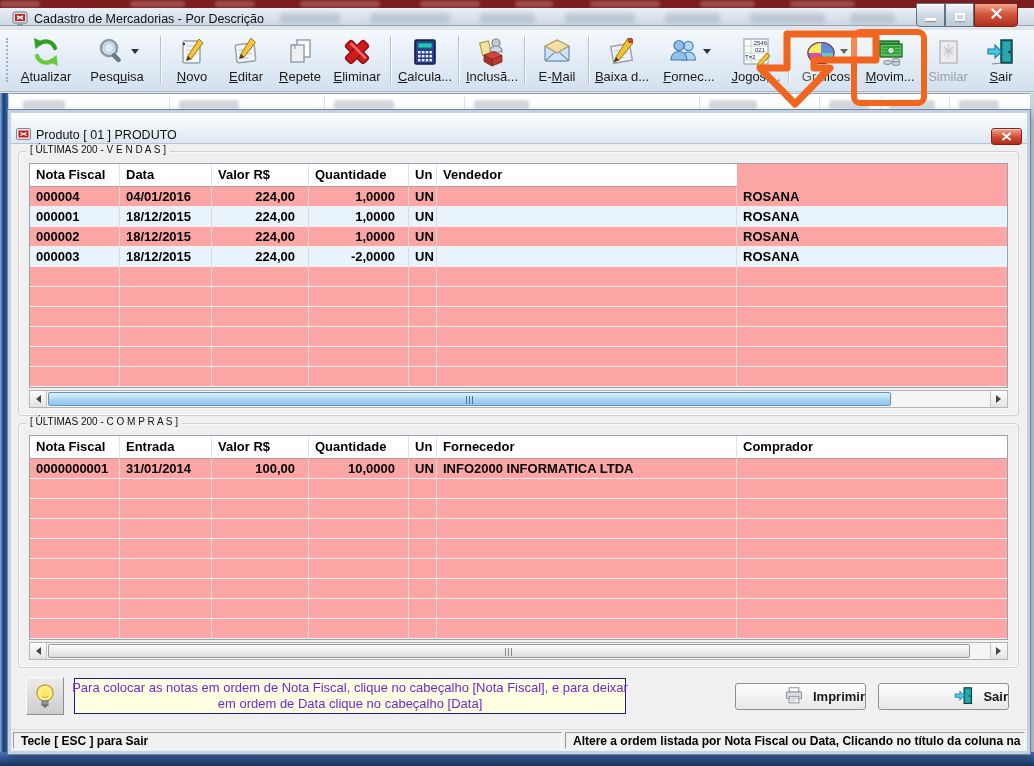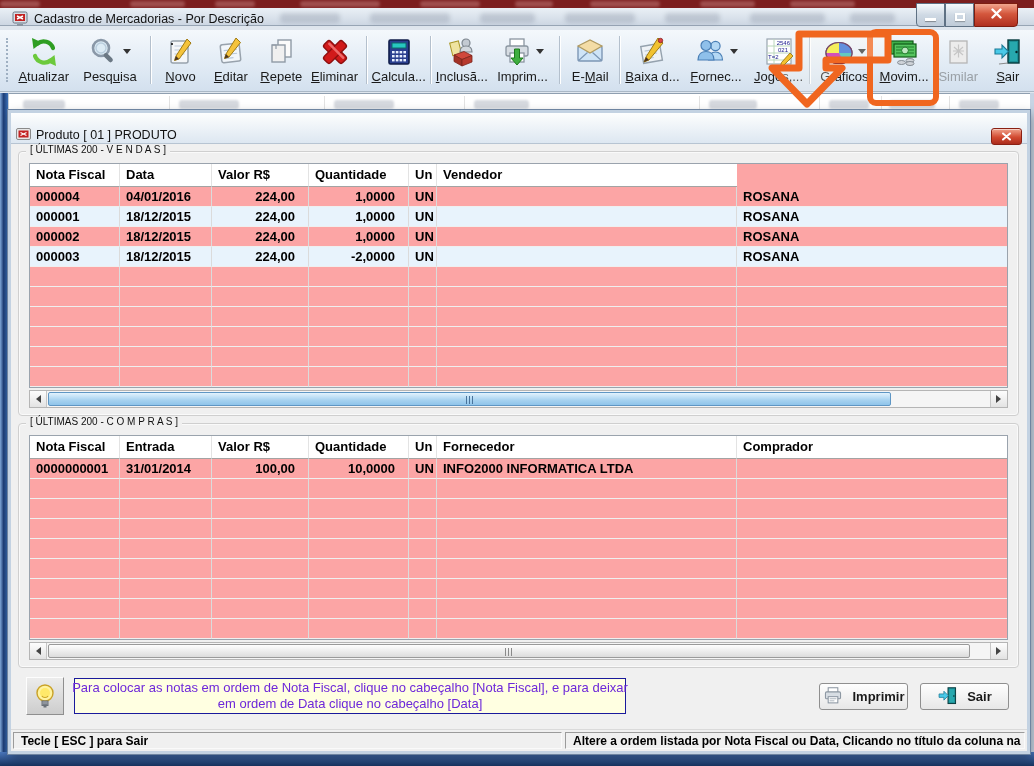--- a/index.html
+++ b/index.html
@@ -147,23 +147,23 @@
     border:1px solid; border-color:#fdfdfd #8f8f8f #8f8f8f #fdfdfd;
     display:flex; align-items:center; justify-content:center;
   }
   #hintbox {
     margin-left:10px; width:552px; height:36px; flex:none;
     background:#ffffe1; border:1px solid #1a1a9c;
     display:flex; flex-direction:column; align-items:center; justify-content:center;
   }
   .hintline { font-size:13px; font-weight:normal; color:#6d28d9; line-height:16px; white-space:nowrap; }
   .pbtn {
-    width:89px; height:27px; border:1px solid #8f8f8f; border-radius:3px;
+    width:131px; height:27px; border:1px solid #8f8f8f; border-radius:3px;
     background:linear-gradient(#fefefe,#e7e7e7);
-    display:flex; align-items:center; justify-content:center; gap:8px;
+    display:flex; align-items:center; justify-content:flex-end; gap:8px;
     font-size:13px; font-weight:bold; color:#1a1a1a;
   }
   #imprimir-btn { margin-left:auto; }
   #sair-btn { margin-left:12px; margin-right:4px; }
 
   
   #pstatus { flex:none; height:22px; display:flex; gap:3px; padding:2px 2px 2px 2px; border-top:1px solid #dadada; background:#f0f0f0; }
   .spanel {
     border:1px solid; border-color:#9b9b9b #fafafa #fafafa #9b9b9b;
     font-size:12px; font-weight:bold; color:#000; line-height:16px; padding:0 7px;
@@ -334,32 +334,20 @@
       <circle cx="20" cy="7" r="4" fill="#c3cad2" stroke="#7c858e" stroke-width="1.2"></circle>
       <path d="M14 16 C14 11.5 17 10 20 10 C23 10 26 11.5 26 16 Z" fill="#d2d8de" stroke="#7c858e" stroke-width="1.2"></path>
       <polygon points="8,19 18,15.5 26,19.5 16,23.5" fill="#d0483c" stroke="#7c241c" stroke-width=".8"></polygon>
       <polygon points="8,19 16,23.5 16,30 8,25.5" fill="#a33226" stroke="#7c241c" stroke-width=".8"></polygon>
       <polygon points="16,23.5 26,19.5 26,26 16,30" fill="#b83a2e" stroke="#7c241c" stroke-width=".8"></polygon>
     </svg>
       </div>
     <div class="tlabel"><span></span><span class="mn">I</span><span>nclusã...</span></div>
   </div>
 
-  <div class="tbtn" style="width:72px">
-    <div class="ticon">
-      <svg width="32" height="32" viewBox="0 0 32 32">
-        <rect x="9" y="3" width="14" height="8" fill="#fff" stroke="#8a95a0" stroke-width="1.3"></rect>
-        <rect x="5" y="10" width="22" height="10" rx="2" fill="#d7dde3" stroke="#8a95a0" stroke-width="1.3"></rect>
-        <rect x="9" y="17" width="14" height="9" fill="#fff" stroke="#8a95a0" stroke-width="1.3"></rect>
-        <polygon points="16,29 10,22 13.5,22 13.5,13 18.5,13 18.5,22 22,22" fill="#3fae3f" stroke="#1c7a1c" stroke-width="1"></polygon>
-      </svg>
-      <span class="dd"></span>
-    </div>
-    <div class="tlabel"><span>Imprim...</span><span class="mn"></span><span></span></div>
-  </div>
 
   <div class="tsep"></div>
 
   <div class="tbtn" style="width:56px">
     <div class="ticon">
         <svg width="32" height="32" viewBox="0 0 32 32">
       <rect x="4" y="10" width="24" height="15" rx="2" fill="#cfe4f7" stroke="#7d97b5" stroke-width="1.4"></rect>
       <polygon points="4,10 16,4 28,10 16,17" fill="#f3dca6" stroke="#b09a60" stroke-width="1.2"></polygon>
       <path d="M4 25 L13.5 16.5 M28 25 L18.5 16.5" fill="none" stroke="#7d97b5" stroke-width="1.2"></path>
     </svg>

